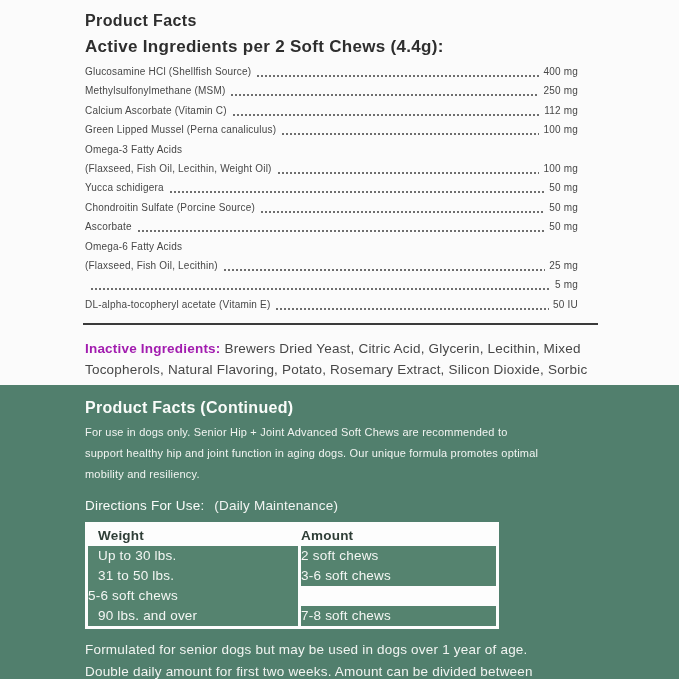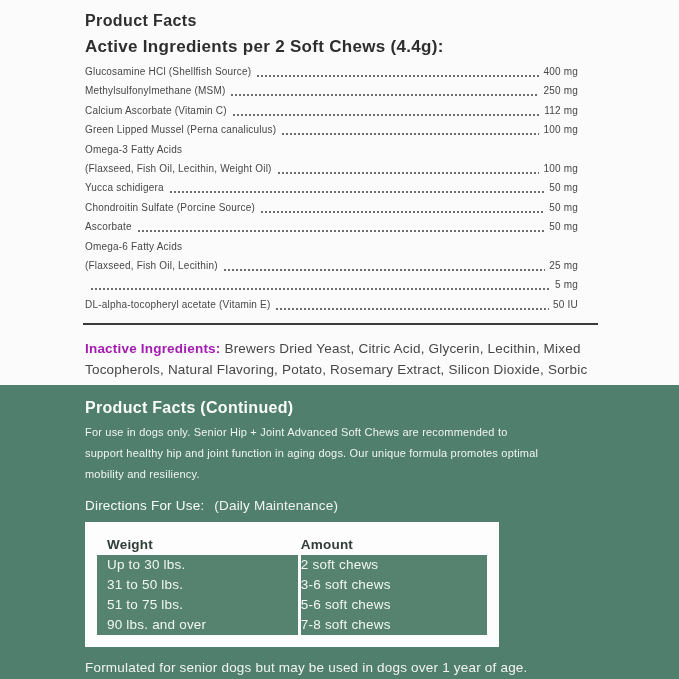--- a/index.html
+++ b/index.html
@@ -77,21 +77,21 @@
     font-size: 13.5px; letter-spacing: 0.2px;
   }
   .directions .dl { font-weight: normal; color: #fafcfa; }
   .directions .dn { margin-left: 6px; }
 
   
   .dose-table {
     margin-top: 9px;
     width: 414px;
     background: #fdfdfd;
-    padding: 12px;
+    padding: 3px;
     border: none;
   }
   .dt-row {
     display: grid;
     grid-template-columns: 51.5% 1fr;
     column-gap: 3px;
     margin-top: 0;
   }
   .dt-row.head { margin-top: 0; }
   .dt-cell {
@@ -219,21 +219,20 @@
 
       <div class="dt-row">
           <div class="dt-cell col-weight">Up to 30 lbs.</div>
           <div class="dt-cell col-amount">2 soft chews</div>
         </div>
           <div class="dt-row">
           <div class="dt-cell col-weight">31 to 50 lbs.</div>
           <div class="dt-cell col-amount">3-6 soft chews</div>
         </div>
           <div class="dt-row">
-          <div class="dt-cell col-weight">51 to 75 lbs.</div>
           <div class="dt-cell col-amount">5-6 soft chews</div>
         </div>
           <div class="dt-row">
           <div class="dt-cell col-weight">90 lbs. and over</div>
           <div class="dt-cell col-amount">7-8 soft chews</div>
         </div>
         </div>
     </div>
 
     <p class="footer-note">Formulated for senior dogs but may be used in dogs over 1 year of age. Double daily amount for first two weeks. Amount can be divided between AM and PM.</p>

